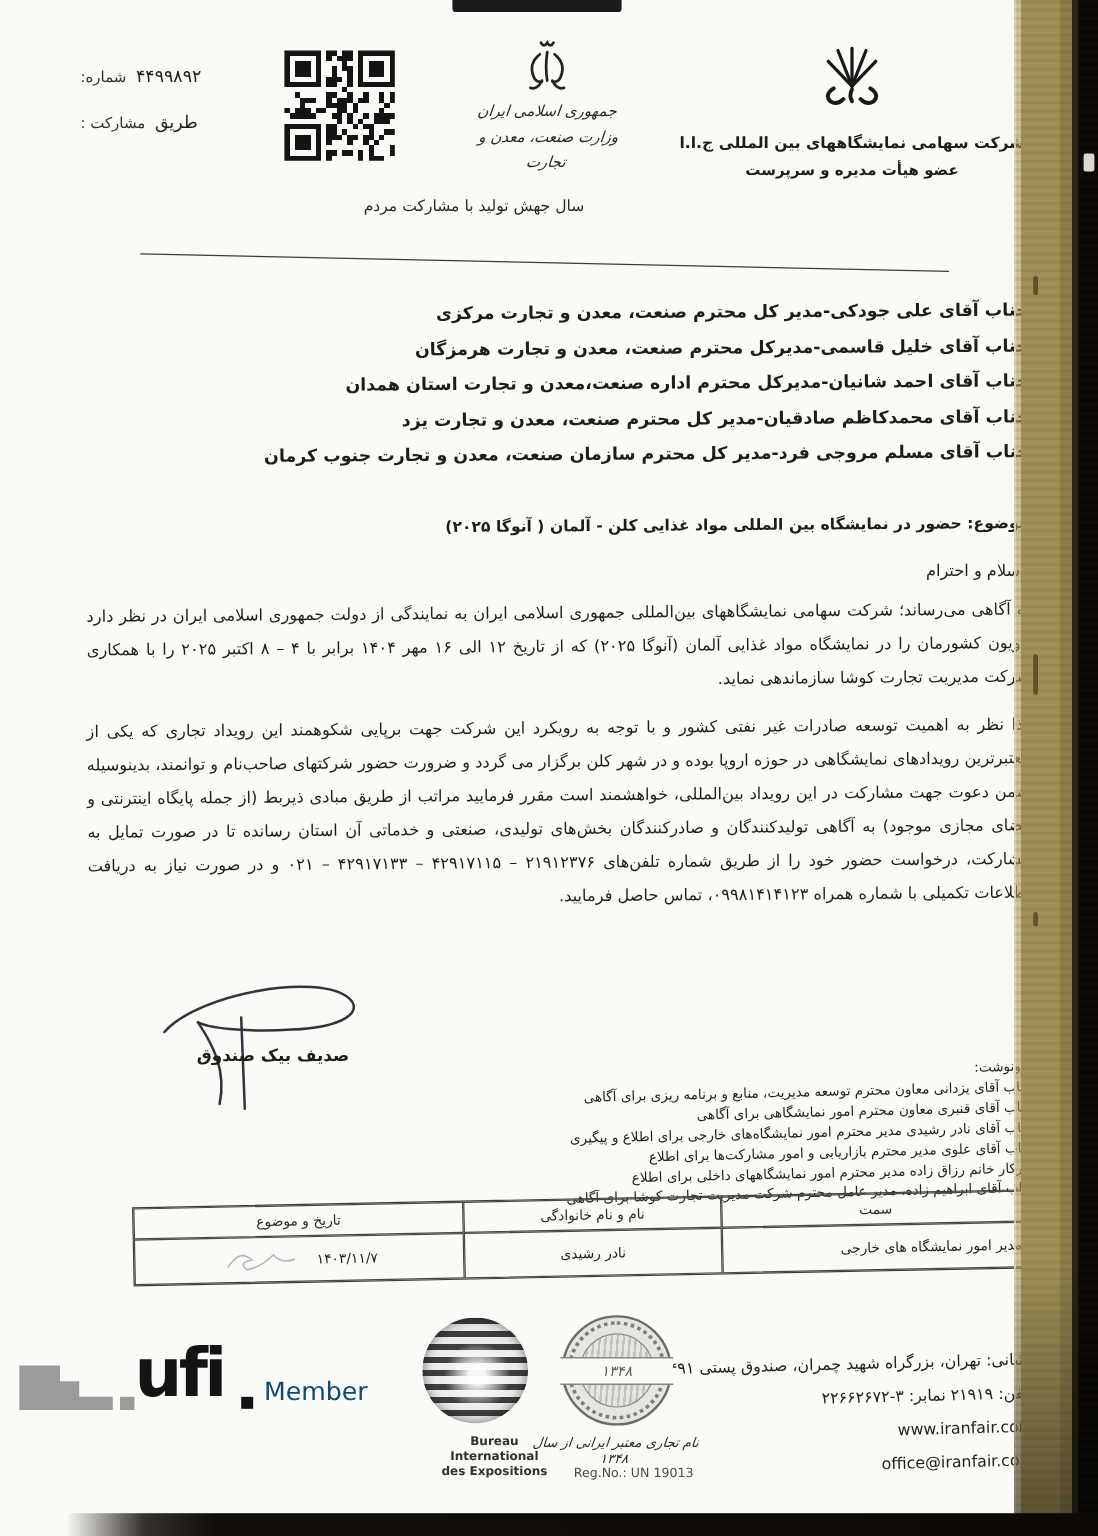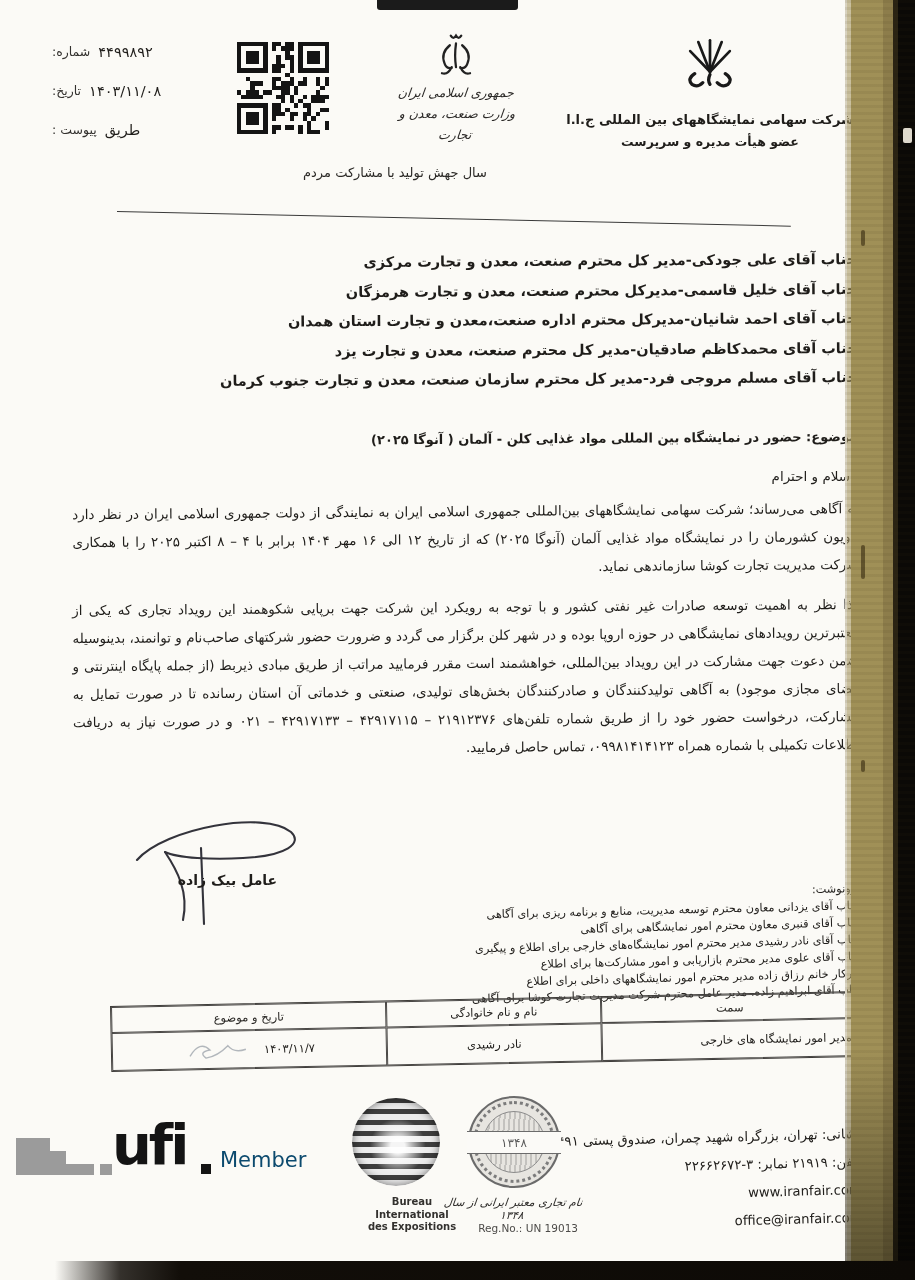--- a/index.html
+++ b/index.html
@@ -12,21 +12,21 @@
     background:linear-gradient(to bottom,rgba(0,0,0,0) 82%,rgba(0,0,0,.45) 100%),
                repeating-linear-gradient(180deg,rgba(60,48,20,.08) 0 3px,rgba(0,0,0,0) 3px 7px),
                linear-gradient(to right,#d8d2c0 0 2px,#a8986299 2px 6px,#a09057 6px 38px,#8d7d4b 38px 48px,#2a2313 48px 53px,#0b0906 53px 70px);}
   .spine-glint{right:3px;top:128px;width:9px;height:15px;background:#ded9cc;border-radius:2px;z-index:6;}
   .speck{width:4px;background:rgba(45,32,10,.55);border-radius:2px;z-index:6;right:50px;}
   .bottom-bar{left:0;right:0;bottom:0;height:19px;z-index:7;
     background:linear-gradient(to right,rgba(18,14,9,0) 55px,rgba(18,14,9,.85) 120px,#120e09 180px,#0d0a06 100%);}
   .top-notch{left:377px;top:0;width:141px;height:10px;background:#1b1b1b;border-radius:0 0 3px 3px;z-index:6;}
   
   .hdr-meta{left:52px;top:44px;width:165px;font-size:12.5px;}
-  .hdr-meta .row{display:flex;flex-direction:row-reverse;justify-content:flex-start;gap:8px;height:39px;direction:rtl;}
+  .hdr-meta .row{display:flex;flex-direction:row-reverse;justify-content:flex-start;gap:8px;height:39px;align-items:center;direction:rtl;margin-left:15px;}
   .hdr-meta .lbl{color:#33312e;}
   .hdr-meta .val{font-weight:normal;font-size:14.5px;letter-spacing:1px;}
   .qr{left:237px;top:42px;width:92px;height:92px;}
   .emblem-blk{left:396px;top:26px;width:120px;text-align:center;}
   .emblem-blk .cal{font-family:"DejaVu Serif",serif;font-style:italic;font-size:12.5px;color:#2c2a28;line-height:21px;transform:skewX(-6deg);}
   .company-blk{left:560px;top:34px;width:300px;text-align:center;}
   .company-blk .name{font-weight:bold;font-size:13px;margin-top:24px;direction:rtl;}
   .company-blk .role{font-weight:bold;font-size:12.5px;margin-top:7px;direction:rtl;}
   .slogan{left:281px;top:165px;width:228px;text-align:center;font-size:13px;color:#2b2926;}
   .rule{left:117px;top:211px;width:674px;border-top:1.7px solid #3a3a3a;transform:rotate(1.25deg);transform-origin:left top;}
@@ -56,44 +56,40 @@
     background:radial-gradient(circle at 52% 55%,rgba(255,255,255,.95) 0 7px,rgba(255,255,255,0) 28px),
                repeating-linear-gradient(180deg,#3e3e3e 0 5px,#ececec 5px 11px);
     box-shadow:inset 0 0 10px rgba(0,0,0,.55);}
   .bie-text{left:352px;top:1196px;width:120px;text-align:center;font-size:10px;font-weight:bold;color:#33312e;line-height:12.5px;}
   .stamp{left:468px;top:1096px;width:88px;height:88px;border:2px solid #6b6b6b;border-radius:50%;background:#e7e5e0;}
   .stamp::before{content:"";position:absolute;inset:3px;border-radius:50%;border:3px dotted #7c7c7c;}
   .stamp::after{content:"";position:absolute;inset:13px;border-radius:50%;border:1.5px solid #8b8b8b;
     background:repeating-linear-gradient(95deg,rgba(90,90,90,.25) 0 2px,rgba(0,0,0,0) 2px 5px);}
   .stamp-band{position:absolute;left:-3px;right:-3px;top:33px;height:21px;background:#fbfaf7;z-index:2;
     border-top:1.6px solid #6b6b6b;border-bottom:1.6px solid #6b6b6b;display:flex;align-items:center;justify-content:center;
-    font-size:12px;color:#5a5a5a;letter-spacing:2px;}
+    font-size:12px;color:#5a5a5a;letter-spacing:2px;font-style:italic;}
   .stamp-cap{left:430px;top:1196px;width:165px;text-align:center;font-size:11px;color:#2e2c2a;
     font-family:"DejaVu Serif",serif;font-style:italic;transform:skewX(-6deg);}
   .stamp-reg{left:446px;top:1222px;width:132px;text-align:right;font-size:10.5px;color:#4c4a48;}
   .contact{left:448px;top:1120px;width:412px;font-size:13.2px;line-height:28px;transform:rotate(-1.5deg);transform-origin:right top;color:#23211e;}
   .contact .ltr{direction:ltr;text-align:right;}
   svg{display:block;}
 </style>
 </head>
 <body>
 
 <div id="page">
 
   <div class="abs hdr-meta">
     <div class="row">
       <span class="lbl">شماره:</span>
       <span class="val">۴۴۹۹۸۹۲</span>
     </div>
     <div class="row">
-      <span class="lbl">تاریخ:</span>
-      <span class="val">۱۴۰۳/۱۱/۰۸</span>
-    </div>
-    <div class="row">
-      <span class="lbl">پیوست :</span>
+      <span class="lbl">مشارکت :</span>
       <span class="val">طریق</span>
     </div>
   </div>
 
   <svg class="abs qr" id="qr" viewBox="0 0 21 21" shape-rendering="crispEdges">
       <g fill="#141414">
         <rect x="8" y="0" width="1" height="1"></rect>
         <rect x="9" y="0" width="1" height="1"></rect>
         <rect x="11" y="0" width="1" height="1"></rect>
         <rect x="12" y="0" width="1" height="1"></rect>
@@ -271,21 +267,21 @@
   <div class="abs para rtl" id="para2">لذا نظر به اهمیت توسعه صادرات غیر نفتی کشور و با توجه به رویکرد این شرکت جهت برپایی شکوهمند این رویداد تجاری که یکی از معتبرترین رویدادهای نمایشگاهی در حوزه اروپا بوده و در شهر کلن برگزار می گردد و ضرورت حضور شرکتهای صاحب‌نام و توانمند، بدینوسیله ضمن دعوت جهت مشارکت در این رویداد بین‌المللی، خواهشمند است مقرر فرمایید مراتب از طریق مبادی ذیربط (از جمله پایگاه اینترنتی و فضای مجازی موجود) به آگاهی تولیدکنندگان و صادرکنندگان بخش‌های تولیدی، صنعتی و خدماتی آن استان رسانده تا در صورت تمایل به مشارکت، درخواست حضور خود را از طریق شماره تلفن‌های ۲۱۹۱۲۳۷۶ – ۴۲۹۱۷۱۱۵ – ۴۲۹۱۷۱۳۳ – ۰۲۱ و در صورت نیاز به دریافت اطلاعات تکمیلی با شماره همراه ۰۹۹۸۱۴۱۴۱۲۳، تماس حاصل فرمایید.</div>
 
   <div class="abs sig">
     <svg width="185" height="118" viewBox="0 0 185 118">
       <g fill="none" stroke="#33333b" stroke-width="2.1" stroke-linecap="round">
         <path d="M12,52 C40,20 140,2 166,24 C178,35 162,48 118,50 C88,52 52,50 40,44"></path>
         <path d="M40,44 C52,62 64,84 58,112"></path>
         <path d="M76,40 L79,116"></path>
       </g>
     </svg>
-    <div class="abs sig-name">عامل بیک زاده</div>
+    <div class="abs sig-name">صدیف بیک صندوق</div>
   </div>
 
   <div class="abs cc rtl">
     <div>-رونوشت:</div>
     <div>جناب آقای یزدانی معاون محترم توسعه مدیریت، منابع و برنامه ریزی برای آگاهی</div>
     <div>جناب آقای قنبری معاون محترم امور نمایشگاهی برای آگاهی</div>
     <div>جناب آقای نادر رشیدی مدیر محترم امور نمایشگاه‌های خارجی برای اطلاع و پیگیری</div>
     <div>جناب آقای علوی مدیر محترم بازاریابی و امور مشارکت‌ها برای اطلاع</div>
     <div>سرکار خانم رزاق زاده مدیر محترم امور نمایشگاههای داخلی برای اطلاع</div>
     <div>جناب آقای ابراهیم زاده، مدیر عامل محترم شرکت مدیریت تجارت کوشا برای آگاهی</div>

